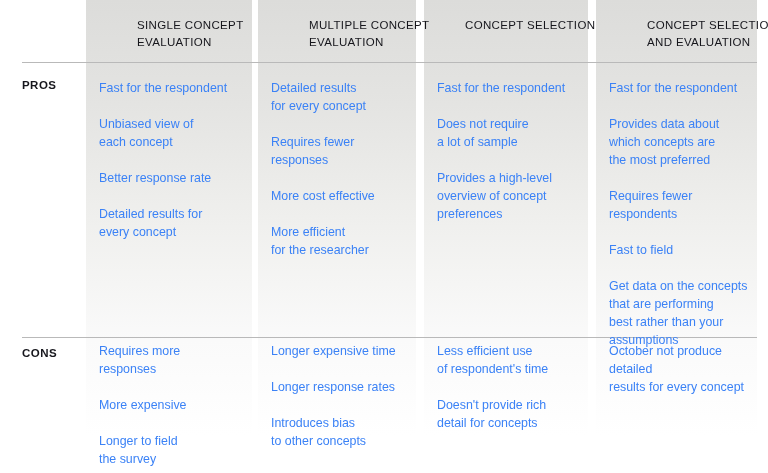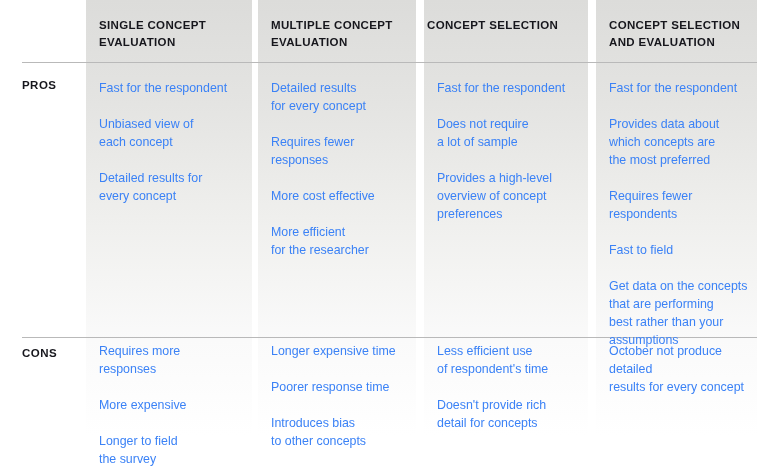--- a/index.html
+++ b/index.html
@@ -51,25 +51,26 @@
     position: absolute;
     top: 0;
     left: 0;
     width: 768px;
     height: 62px;
   }
   .col-header {
     position: absolute;
     top: 17px;
     font-size: 11.5px;
-    font-weight: bold;
+    font-weight: normal;
     letter-spacing: 0.35px;
     line-height: 17px;
     color: #16161c;
     text-transform: uppercase;
+    margin-left: 38px;
   }
   .ch-1 { left: 99px;  width: 150px; }
   .ch-2 { left: 271px; width: 142px; }
   .ch-3 { left: 427px; width: 150px; }
   .ch-4 { left: 609px; width: 148px; }
 
   
   .row-label {
     position: absolute;
     left: 22px;
@@ -124,20 +125,21 @@
 
   <div class="hrule rule-pros"></div>
   <div class="hrule rule-cons"></div>
 
   <div class="row-pros">
     <div class="row-label label-pros">PROS</div>
     <div class="cell c1">
         <p>Fast for the respondent</p>
         <p>Unbiased view of
 each concept</p>
+        <p>Better response rate</p>
         <p>Detailed results for
 every concept</p>
       </div>
     <div class="cell c2">
         <p>Detailed results
 for every concept</p>
         <p>Requires fewer
 responses</p>
         <p>More cost effective</p>
         <p>More efficient
@@ -170,21 +172,21 @@
     <div class="row-label label-cons">CONS</div>
     <div class="cell c1">
         <p>Requires more
 responses</p>
         <p>More expensive</p>
         <p>Longer to field
 the survey</p>
       </div>
     <div class="cell c2">
         <p>Longer expensive time</p>
-        <p>Poorer response time</p>
+        <p>Longer response rates</p>
         <p>Introduces bias
 to other concepts</p>
       </div>
     <div class="cell c3">
         <p>Less efficient use
 of respondent's time</p>
         <p>Doesn't provide rich
 detail for concepts</p>
       </div>
     <div class="cell c4">

